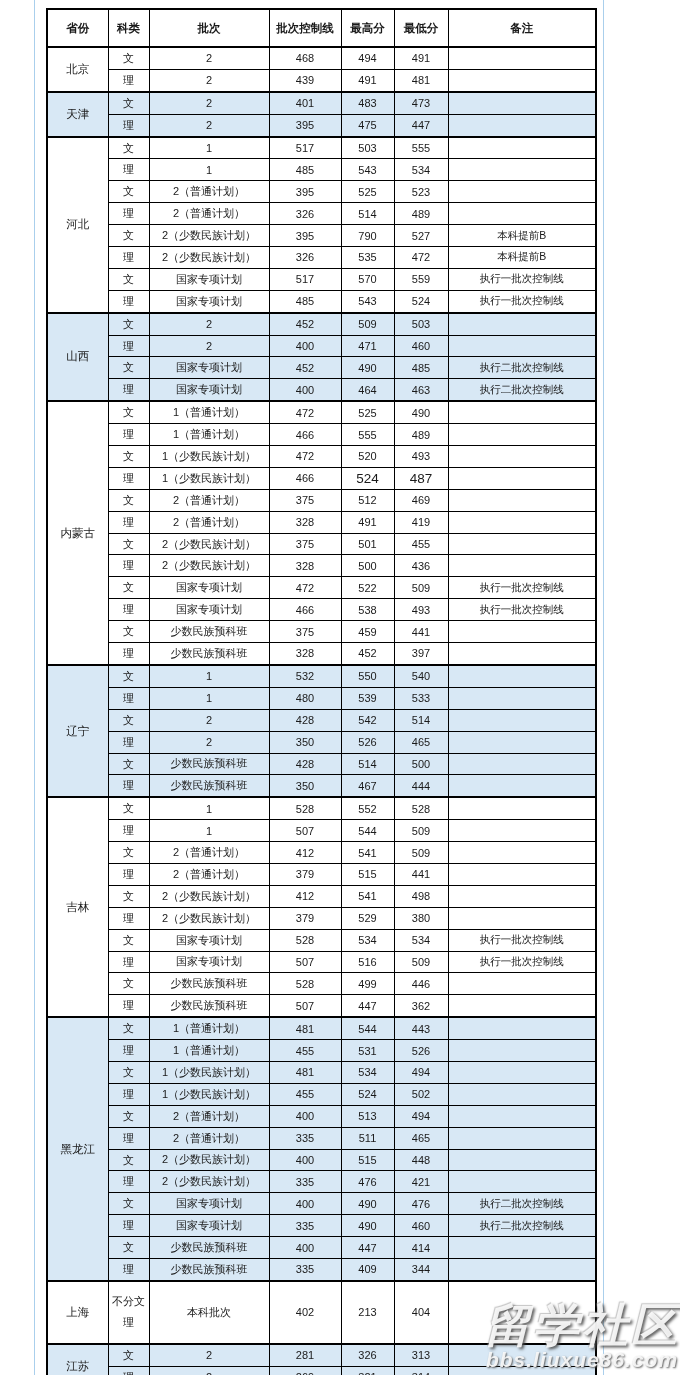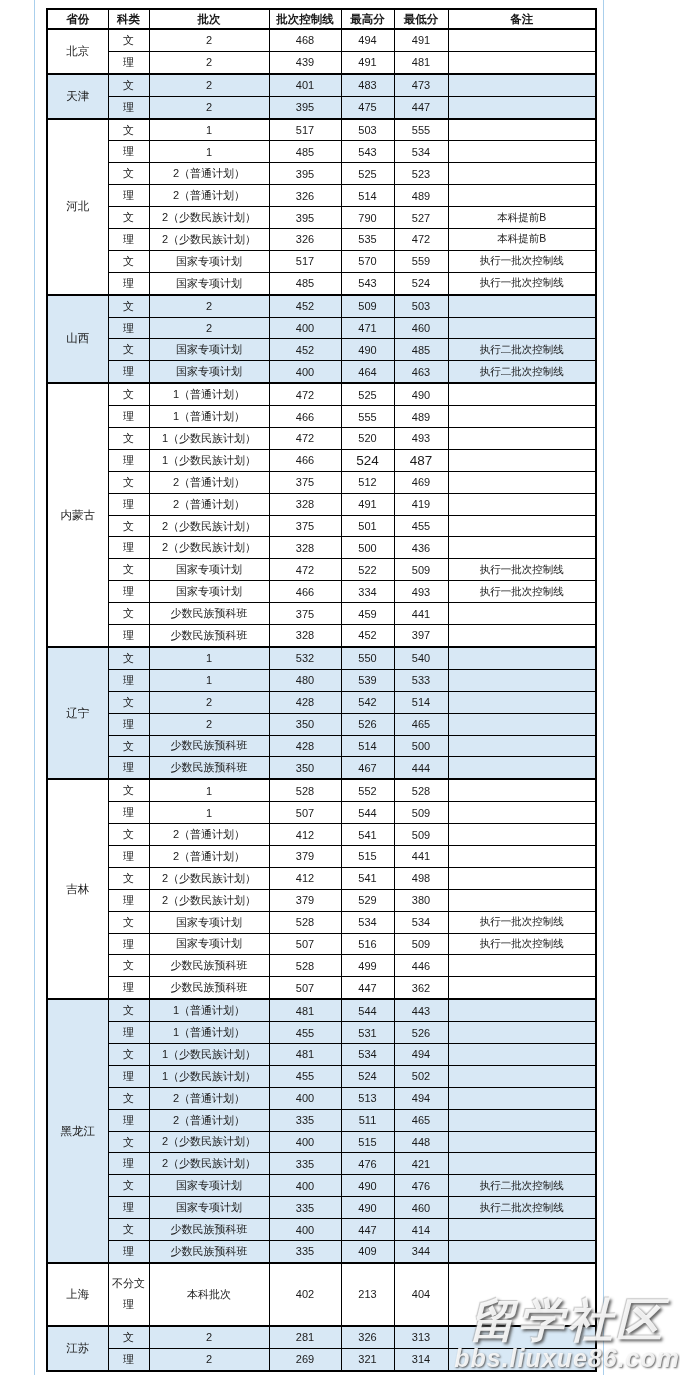--- a/index.html
+++ b/index.html
@@ -15,40 +15,40 @@
   }
   .table-wrap { position: absolute; left: 46px; top: 8px; }
   table.score-table {
     border-collapse: collapse; table-layout: fixed; width: 549px;
     border: 2px solid #000;
   }
   th, td {
     border: 1px solid #000; text-align: center; vertical-align: middle;
     font-size: 11px; padding: 0 1px; overflow: hidden;
   }
-  thead tr { height: 20px; }
+  thead tr { height: 38px; }
   th { font-weight: bold; font-size: 11.5px; background: #fff; }
   tr.sec-top td { border-top: 2px solid #000; }
   tr.shaded td { background: #d8e8f5; }
   td.province-cell { font-size: 11.5px; }
   td.subject-cell { line-height: 1.9; }
   td.remarks-cell { font-size: 10.5px; }
   td.big-num { font-size: 13.5px; }
   .watermark {
     position: absolute; right: 0px; bottom: 4px; text-align: center;
     color: rgba(250,250,250,0.92); font-weight: bold; pointer-events: none;
     line-height: 1.05;
     font-style: italic;
   }
   .wm-title {
     font-size: 46px; letter-spacing: 3px;
     text-shadow: 2px 2px 3px rgba(70,70,70,0.85), -1px -1px 1px rgba(150,150,150,0.5);
   }
   .wm-url {
-    font-size: 25px; letter-spacing: 1px;
+    font-size: 21px; letter-spacing: 1px;
     text-shadow: 1px 1px 2px rgba(70,70,70,0.85);
   }
 </style>
 </head>
 <body>
 
 <div class="outer-frame"></div>
 
 <div class="table-wrap">
   <table class="score-table">
@@ -275,21 +275,21 @@
           <td class="batch-cell">国家专项计划</td>
           <td class="control-line-cell">472</td>
           <td class="max-score-cell">522</td>
           <td class="min-score-cell">509</td>
           <td class="remarks-cell">执行一批次控制线</td>
         </tr>
         <tr style="height: 17px;">
           <td class="subject-cell">理</td>
           <td class="batch-cell">国家专项计划</td>
           <td class="control-line-cell">466</td>
-          <td class="max-score-cell">334</td>
+          <td class="max-score-cell">538</td>
           <td class="min-score-cell">493</td>
           <td class="remarks-cell">执行一批次控制线</td>
         </tr>
         <tr style="height: 17px;">
           <td class="subject-cell">文</td>
           <td class="batch-cell">少数民族预科班</td>
           <td class="control-line-cell">375</td>
           <td class="max-score-cell">459</td>
           <td class="min-score-cell">441</td>
           <td class="remarks-cell"></td>

